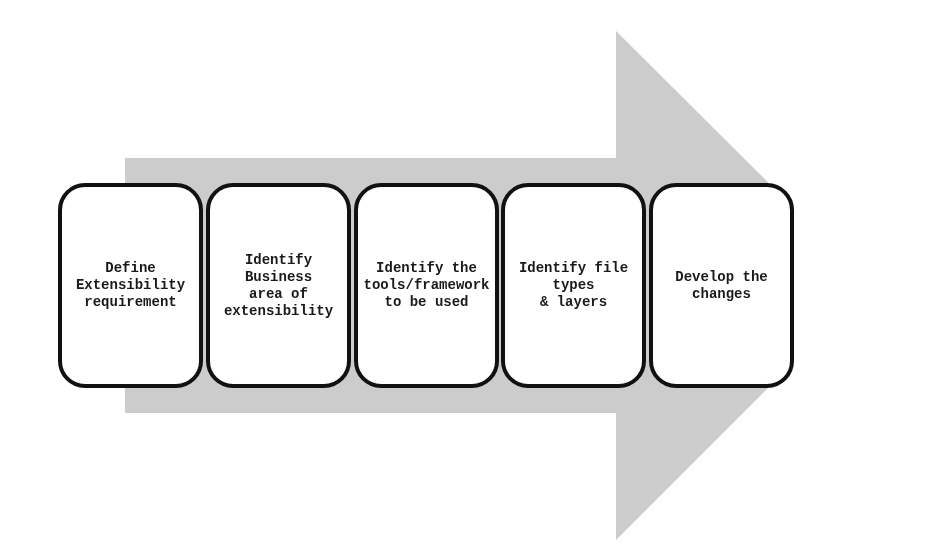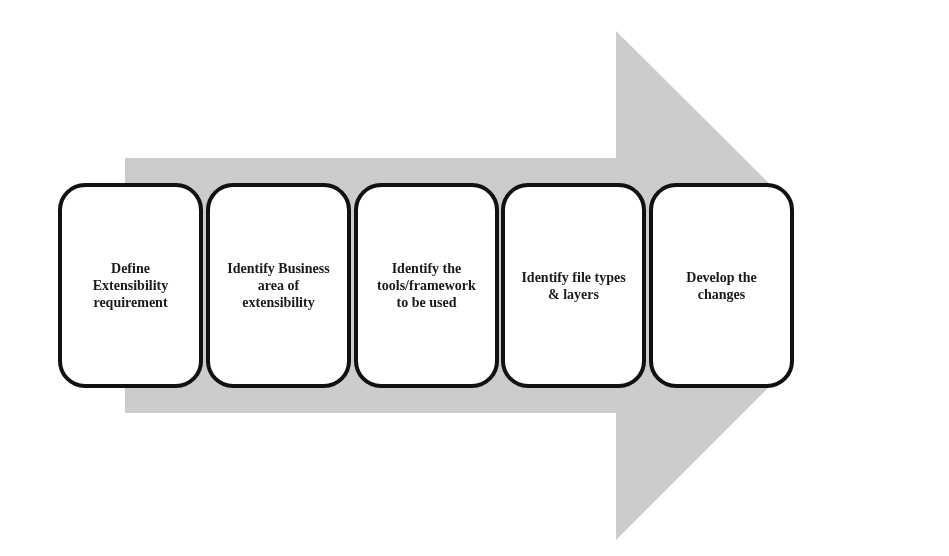--- a/index.html
+++ b/index.html
@@ -6,21 +6,21 @@
     margin: 0;
     padding: 0;
     background: #ffffff;
   }
   .canvas {
     position: relative;
     width: 949px;
     height: 556px;
     background: #ffffff;
     overflow: hidden;
-    font-family: Liberation Serif, serif;
+    font-family: Liberation Mono, monospace;
   }
   .arrow-svg {
     position: absolute;
     left: 0;
     top: 0;
     width: 949px;
     height: 556px;
     display: block;
   }
   .step {

